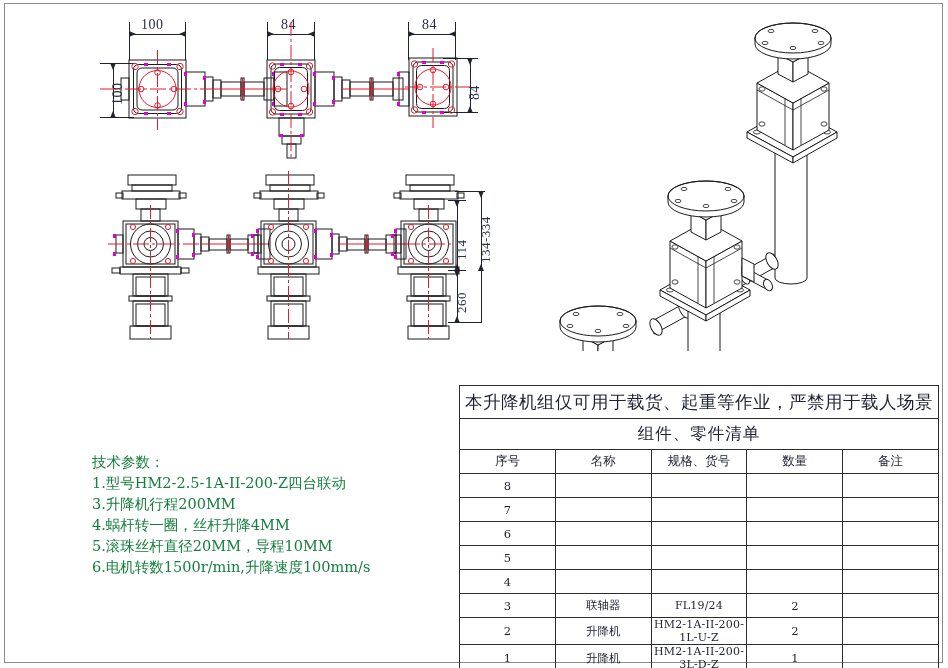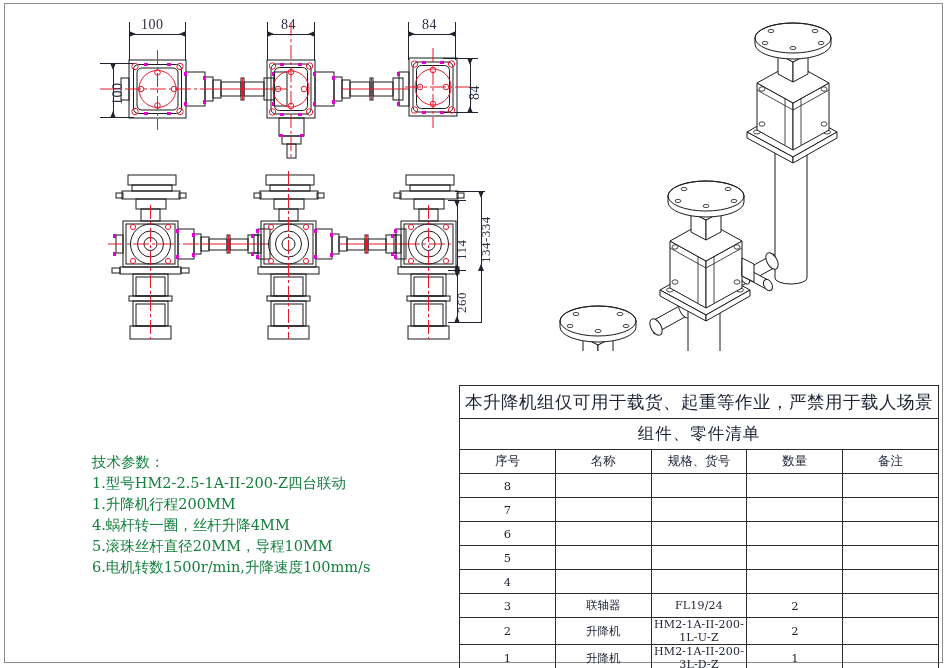--- a/index.html
+++ b/index.html
@@ -538,21 +538,21 @@
     </g>
 
     <g transform="translate(20,305)">
       <use href="#jackunit"></use>
     </g>
   </svg>
 
   <div id="params">
     <div>技术参数：</div>
     <div>1.型号HM2-2.5-1A-II-200-Z四台联动</div>
-    <div>1.升降机行程200MM</div>
+    <div>3.升降机行程200MM</div>
     <div>4.蜗杆转一圈，丝杆升降4MM</div>
     <div>5.滚珠丝杆直径20MM，导程10MM</div>
     <div>6.电机转数1500r/min,升降速度100mm/s</div>
   </div>
 
   <div id="tablewrap">
     <table id="parts">
       <tbody>
         <tr>
           <td class="notice" colspan="5">本升降机组仅可用于载货、起重等作业，严禁用于载人场景</td>

